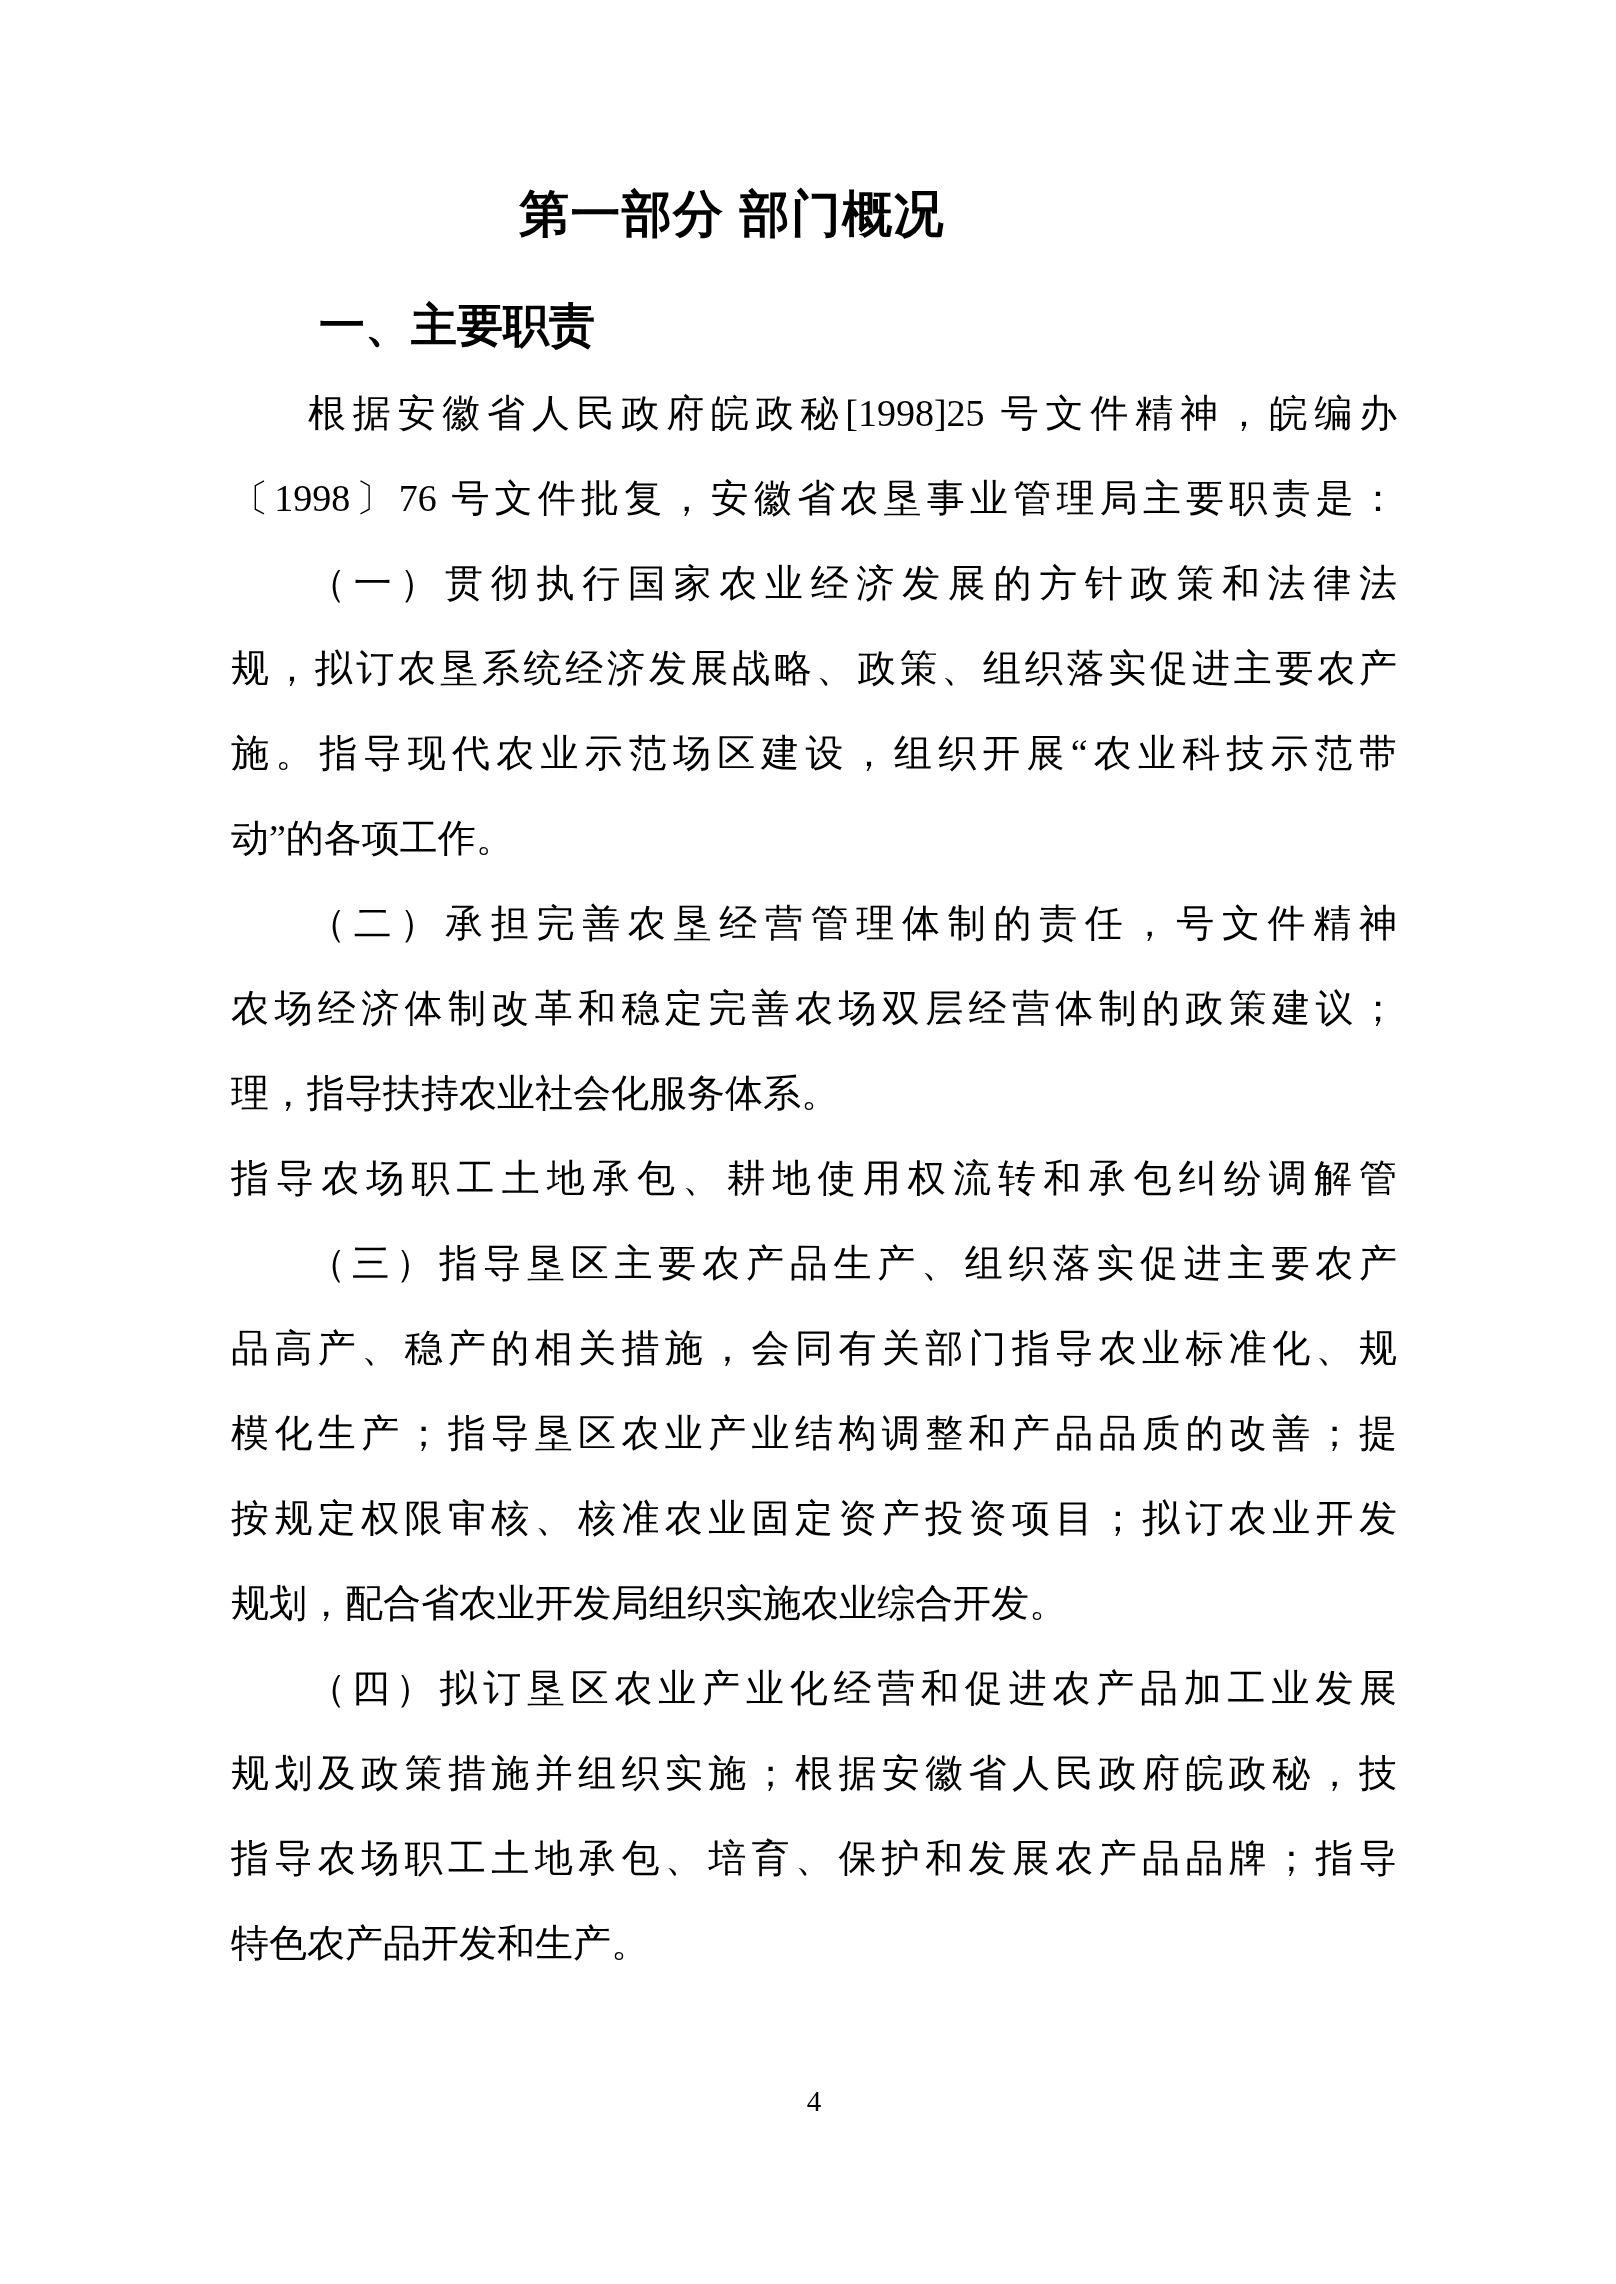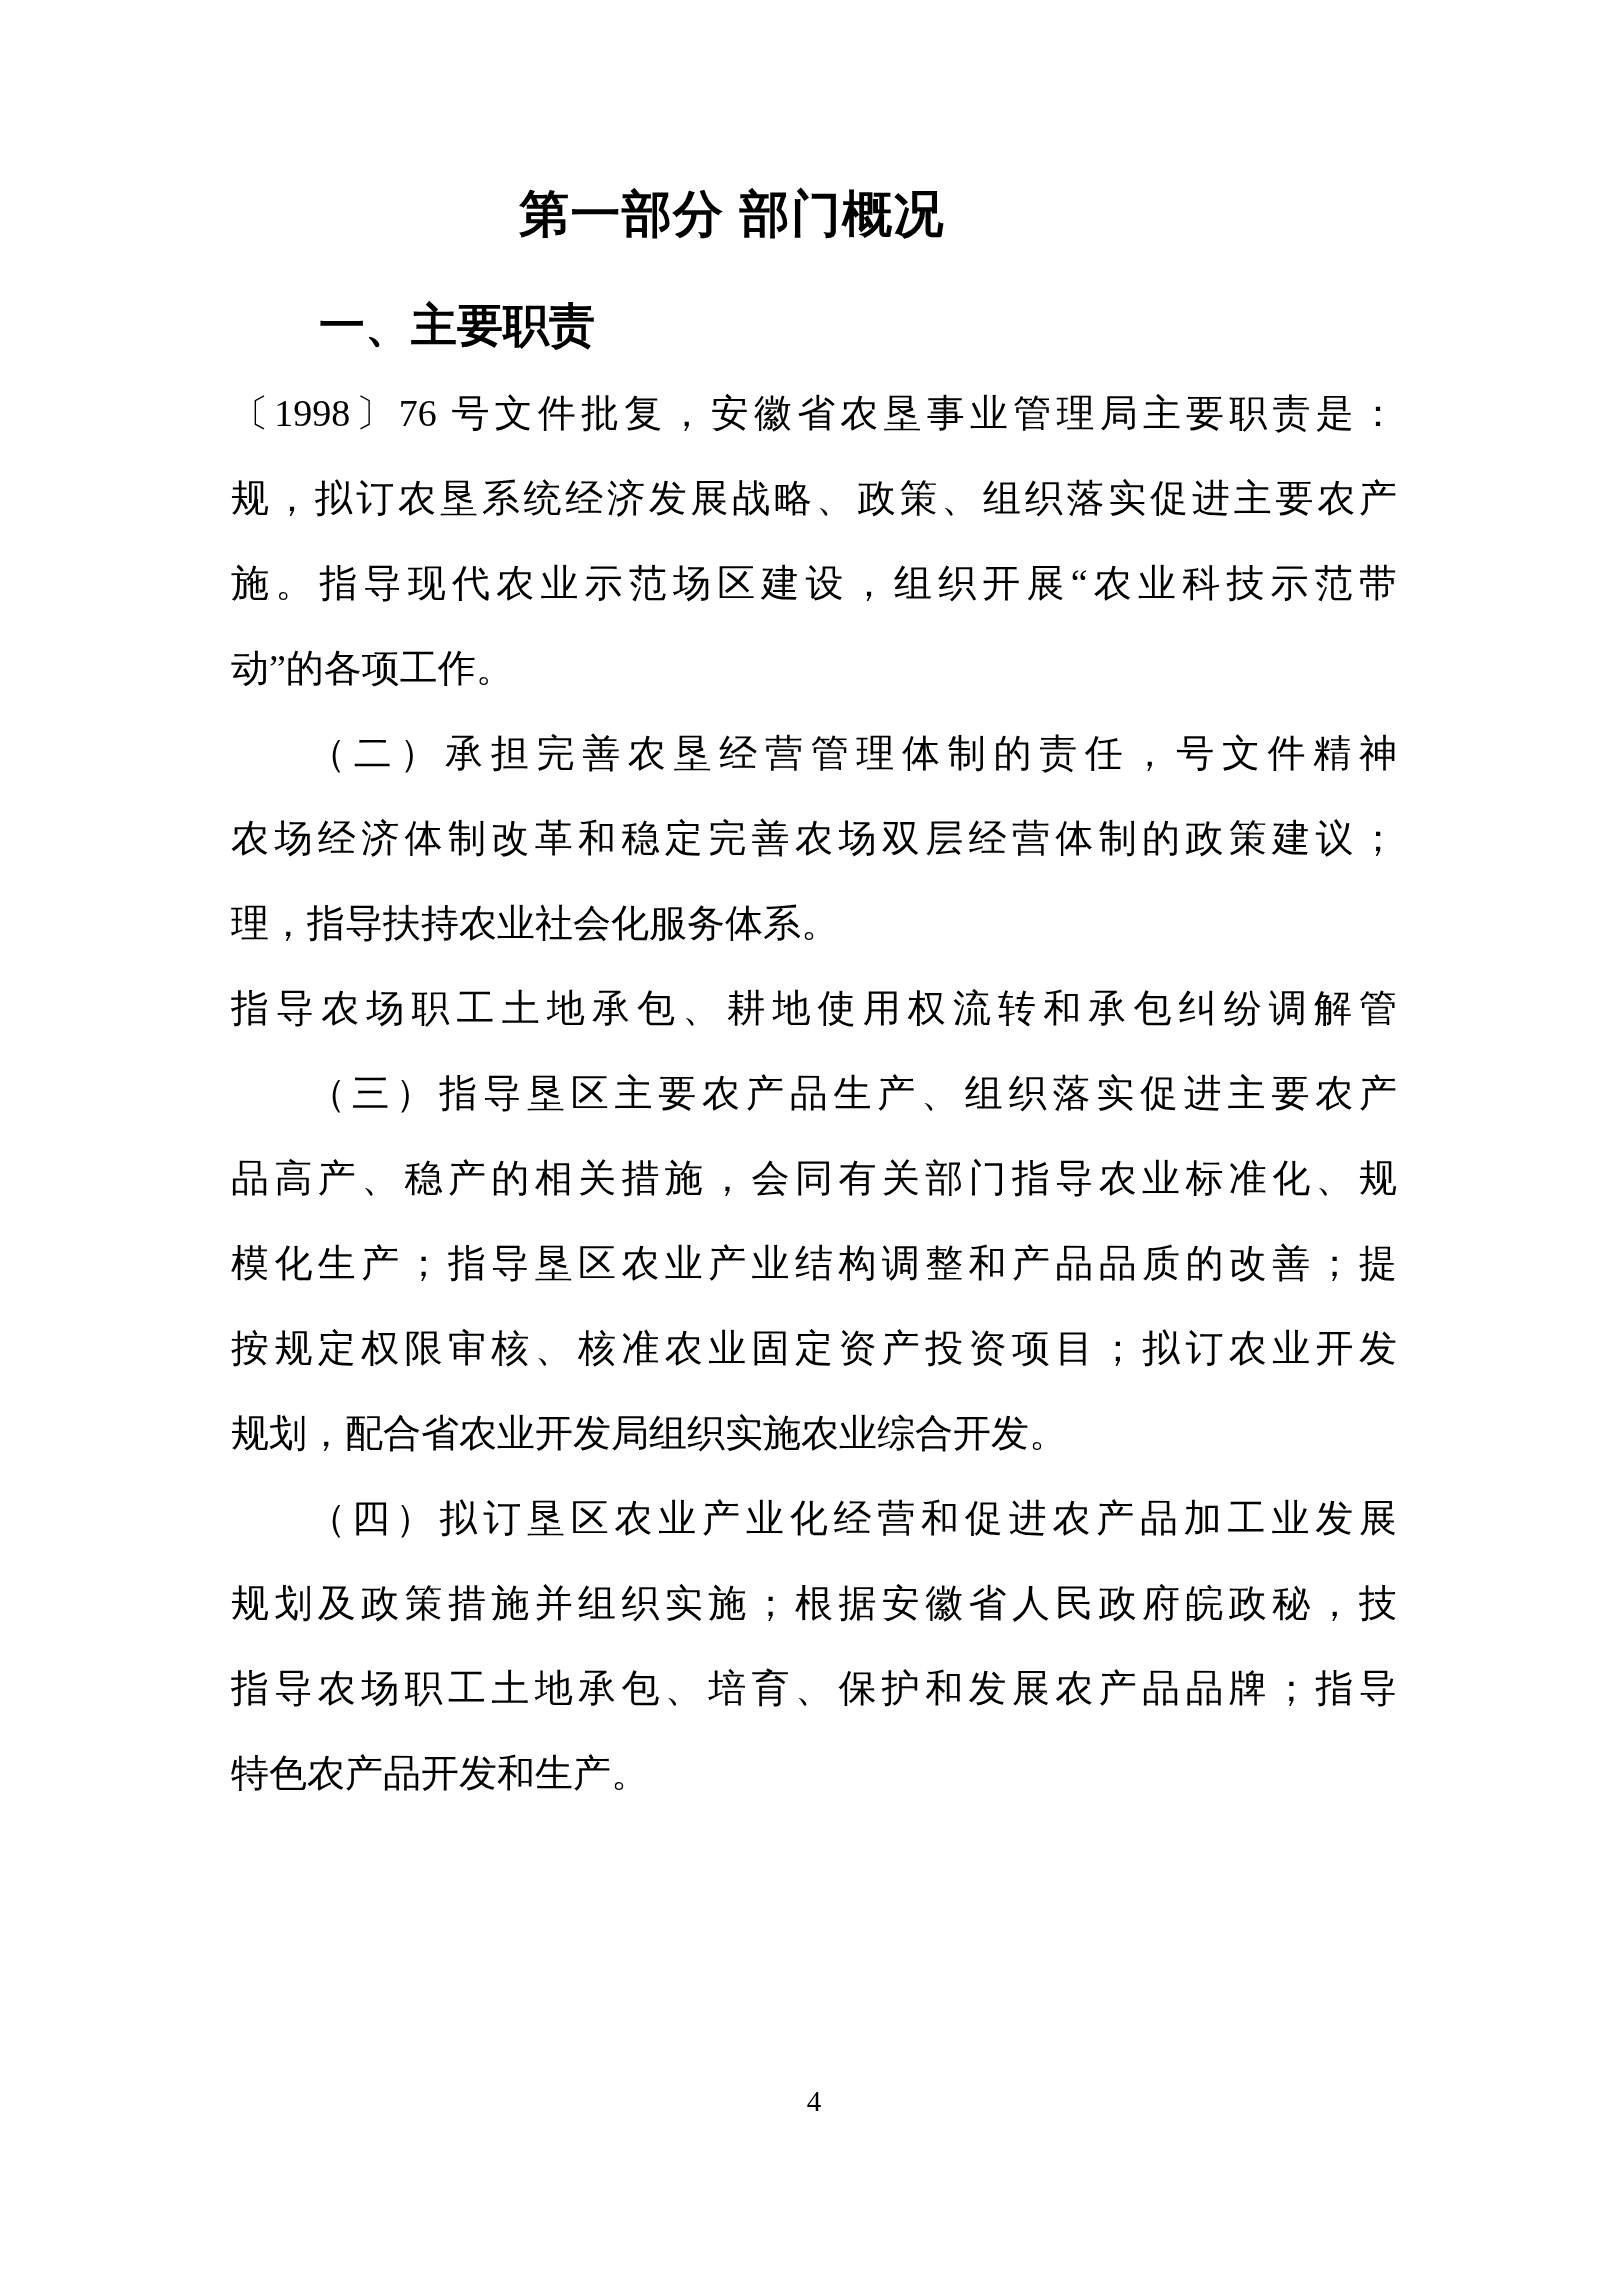--- a/index.html
+++ b/index.html
@@ -73,21 +73,23 @@
 </style>
 </head>
 <body>
 
 <div class="page">
   <div class="doc-title">第一部分 部门概况</div>
 
   <div class="section-heading">一、主要职责</div>
 
   <div class="body-text" id="body-lines">
+      <div class="body-line indent fill">根据安徽省人民政府皖政秘[1998]25 号文件精神，皖编办</div>
       <div class="body-line fill">〔1998〕76 号文件批复，安徽省农垦事业管理局主要职责是：</div>
+      <div class="body-line indent fill">（一）贯彻执行国家农业经济发展的方针政策和法律法</div>
       <div class="body-line fill">规，拟订农垦系统经济发展战略、政策、组织落实促进主要农产</div>
       <div class="body-line fill">施。指导现代农业示范场区建设，组织开展“农业科技示范带</div>
       <div class="body-line">动”的各项工作。</div>
       <div class="body-line indent fill">（二）承担完善农垦经营管理体制的责任，号文件精神</div>
       <div class="body-line fill">农场经济体制改革和稳定完善农场双层经营体制的政策建议；</div>
       <div class="body-line">理，指导扶持农业社会化服务体系。</div>
       <div class="body-line fill">指导农场职工土地承包、耕地使用权流转和承包纠纷调解管</div>
       <div class="body-line indent fill">（三）指导垦区主要农产品生产、组织落实促进主要农产</div>
       <div class="body-line fill">品高产、稳产的相关措施，会同有关部门指导农业标准化、规</div>
       <div class="body-line fill">模化生产；指导垦区农业产业结构调整和产品品质的改善；提</div>

